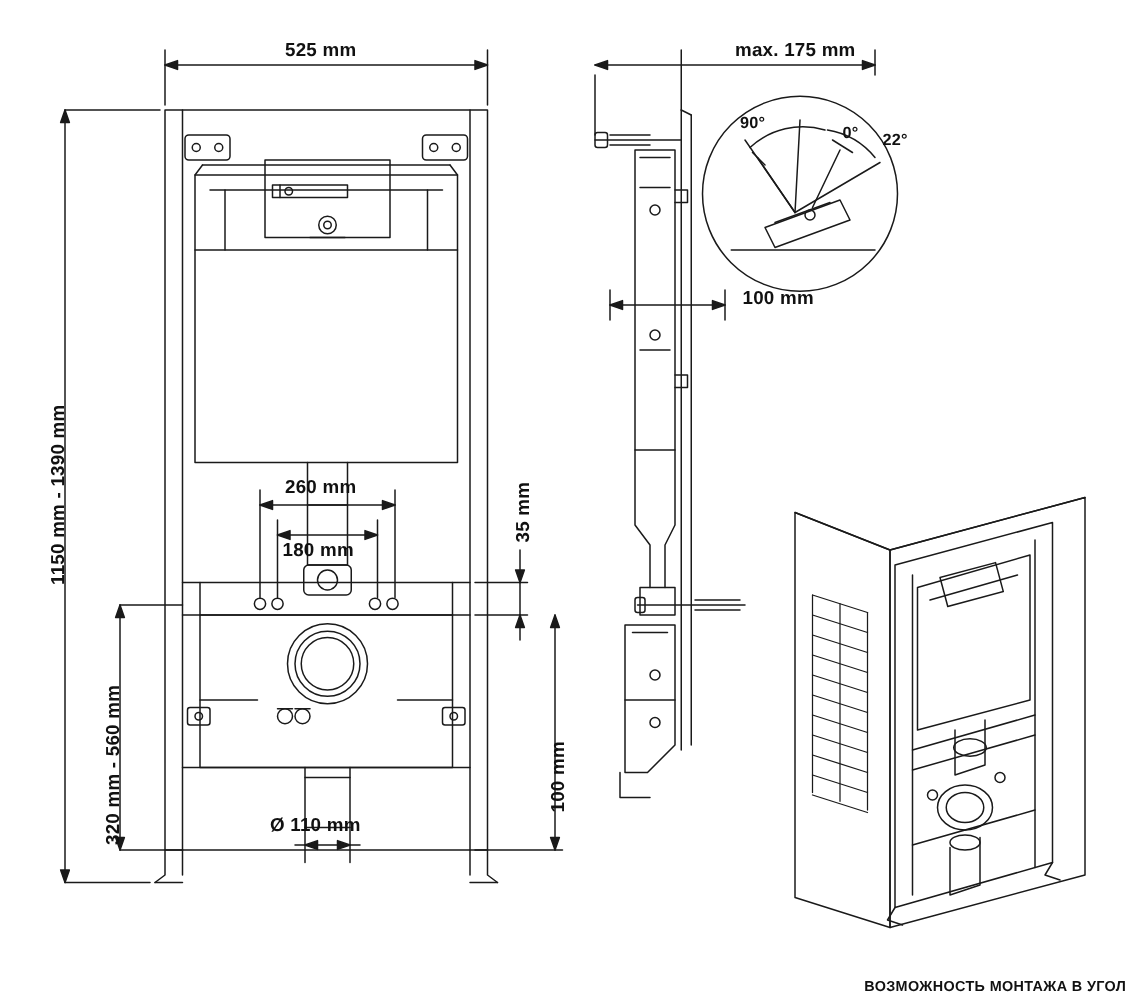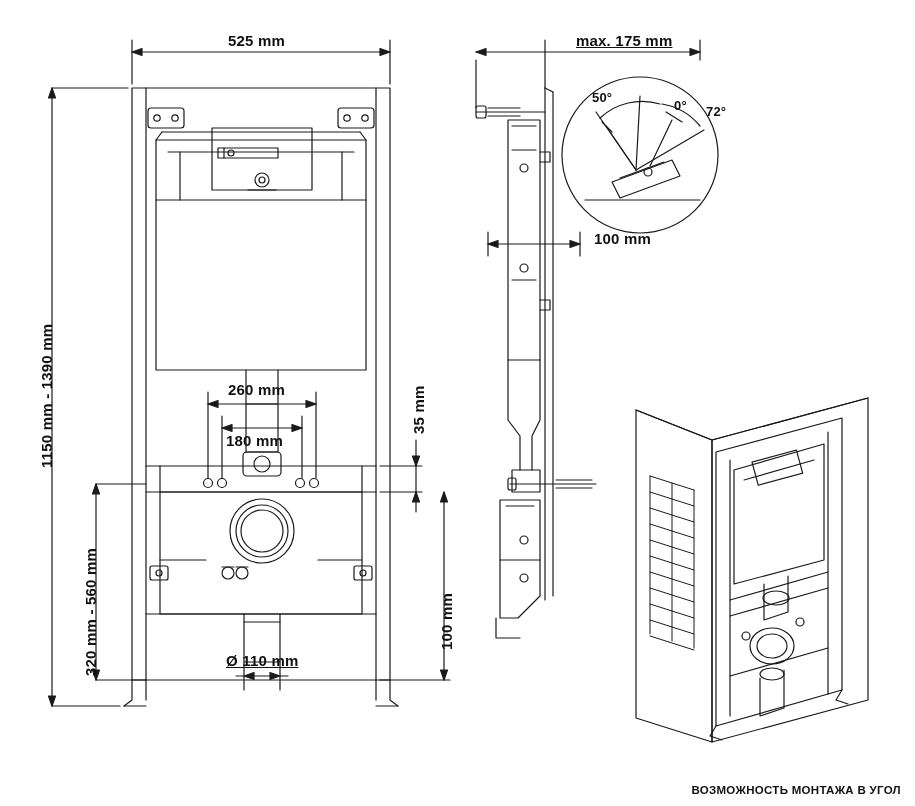--- a/index.html
+++ b/index.html
@@ -264,25 +264,25 @@
 <div class="lbl rot90" style="left:82px;top:676px;">320 mm - 560 mm</div>
 
 <div class="lbl" style="left:228px;top:381px;">260 mm</div>
 
 <div class="lbl" style="left:226px;top:432px;">180 mm</div>
 
 <div class="lbl rot90" style="left:410px;top:434px;">35 mm</div>
 
 <div class="lbl rot90" style="left:438px;top:650px;">100 mm</div>
 
-<div class="lbl" style="left:226px;top:652px;text-decoration:underline;">Ø 110 mm</div>
-
-<div class="lbl" style="left:576px;top:32px;text-decoration:underline;">max. 175 mm</div>
+<div class="lbl" style="left:216px;top:652px;">Ø 110 mm</div>
+
+<div class="lbl" style="left:588px;top:32px;">max. 175 mm</div>
 
 <div class="lbl" style="left:594px;top:230px;">100 mm</div>
 
-<div class="lbl small" style="left:592px;top:90px;">50°</div>
+<div class="lbl small" style="left:592px;top:90px;">90°</div>
 <div class="lbl small" style="left:674px;top:98px;">0°</div>
-<div class="lbl small" style="left:706px;top:104px;">72°</div>
+<div class="lbl small" style="left:706px;top:104px;">22°</div>
 
 <div class="footnote">ВОЗМОЖНОСТЬ МОНТАЖА В УГОЛ</div>
 
 </div>
 
 </body></html>

